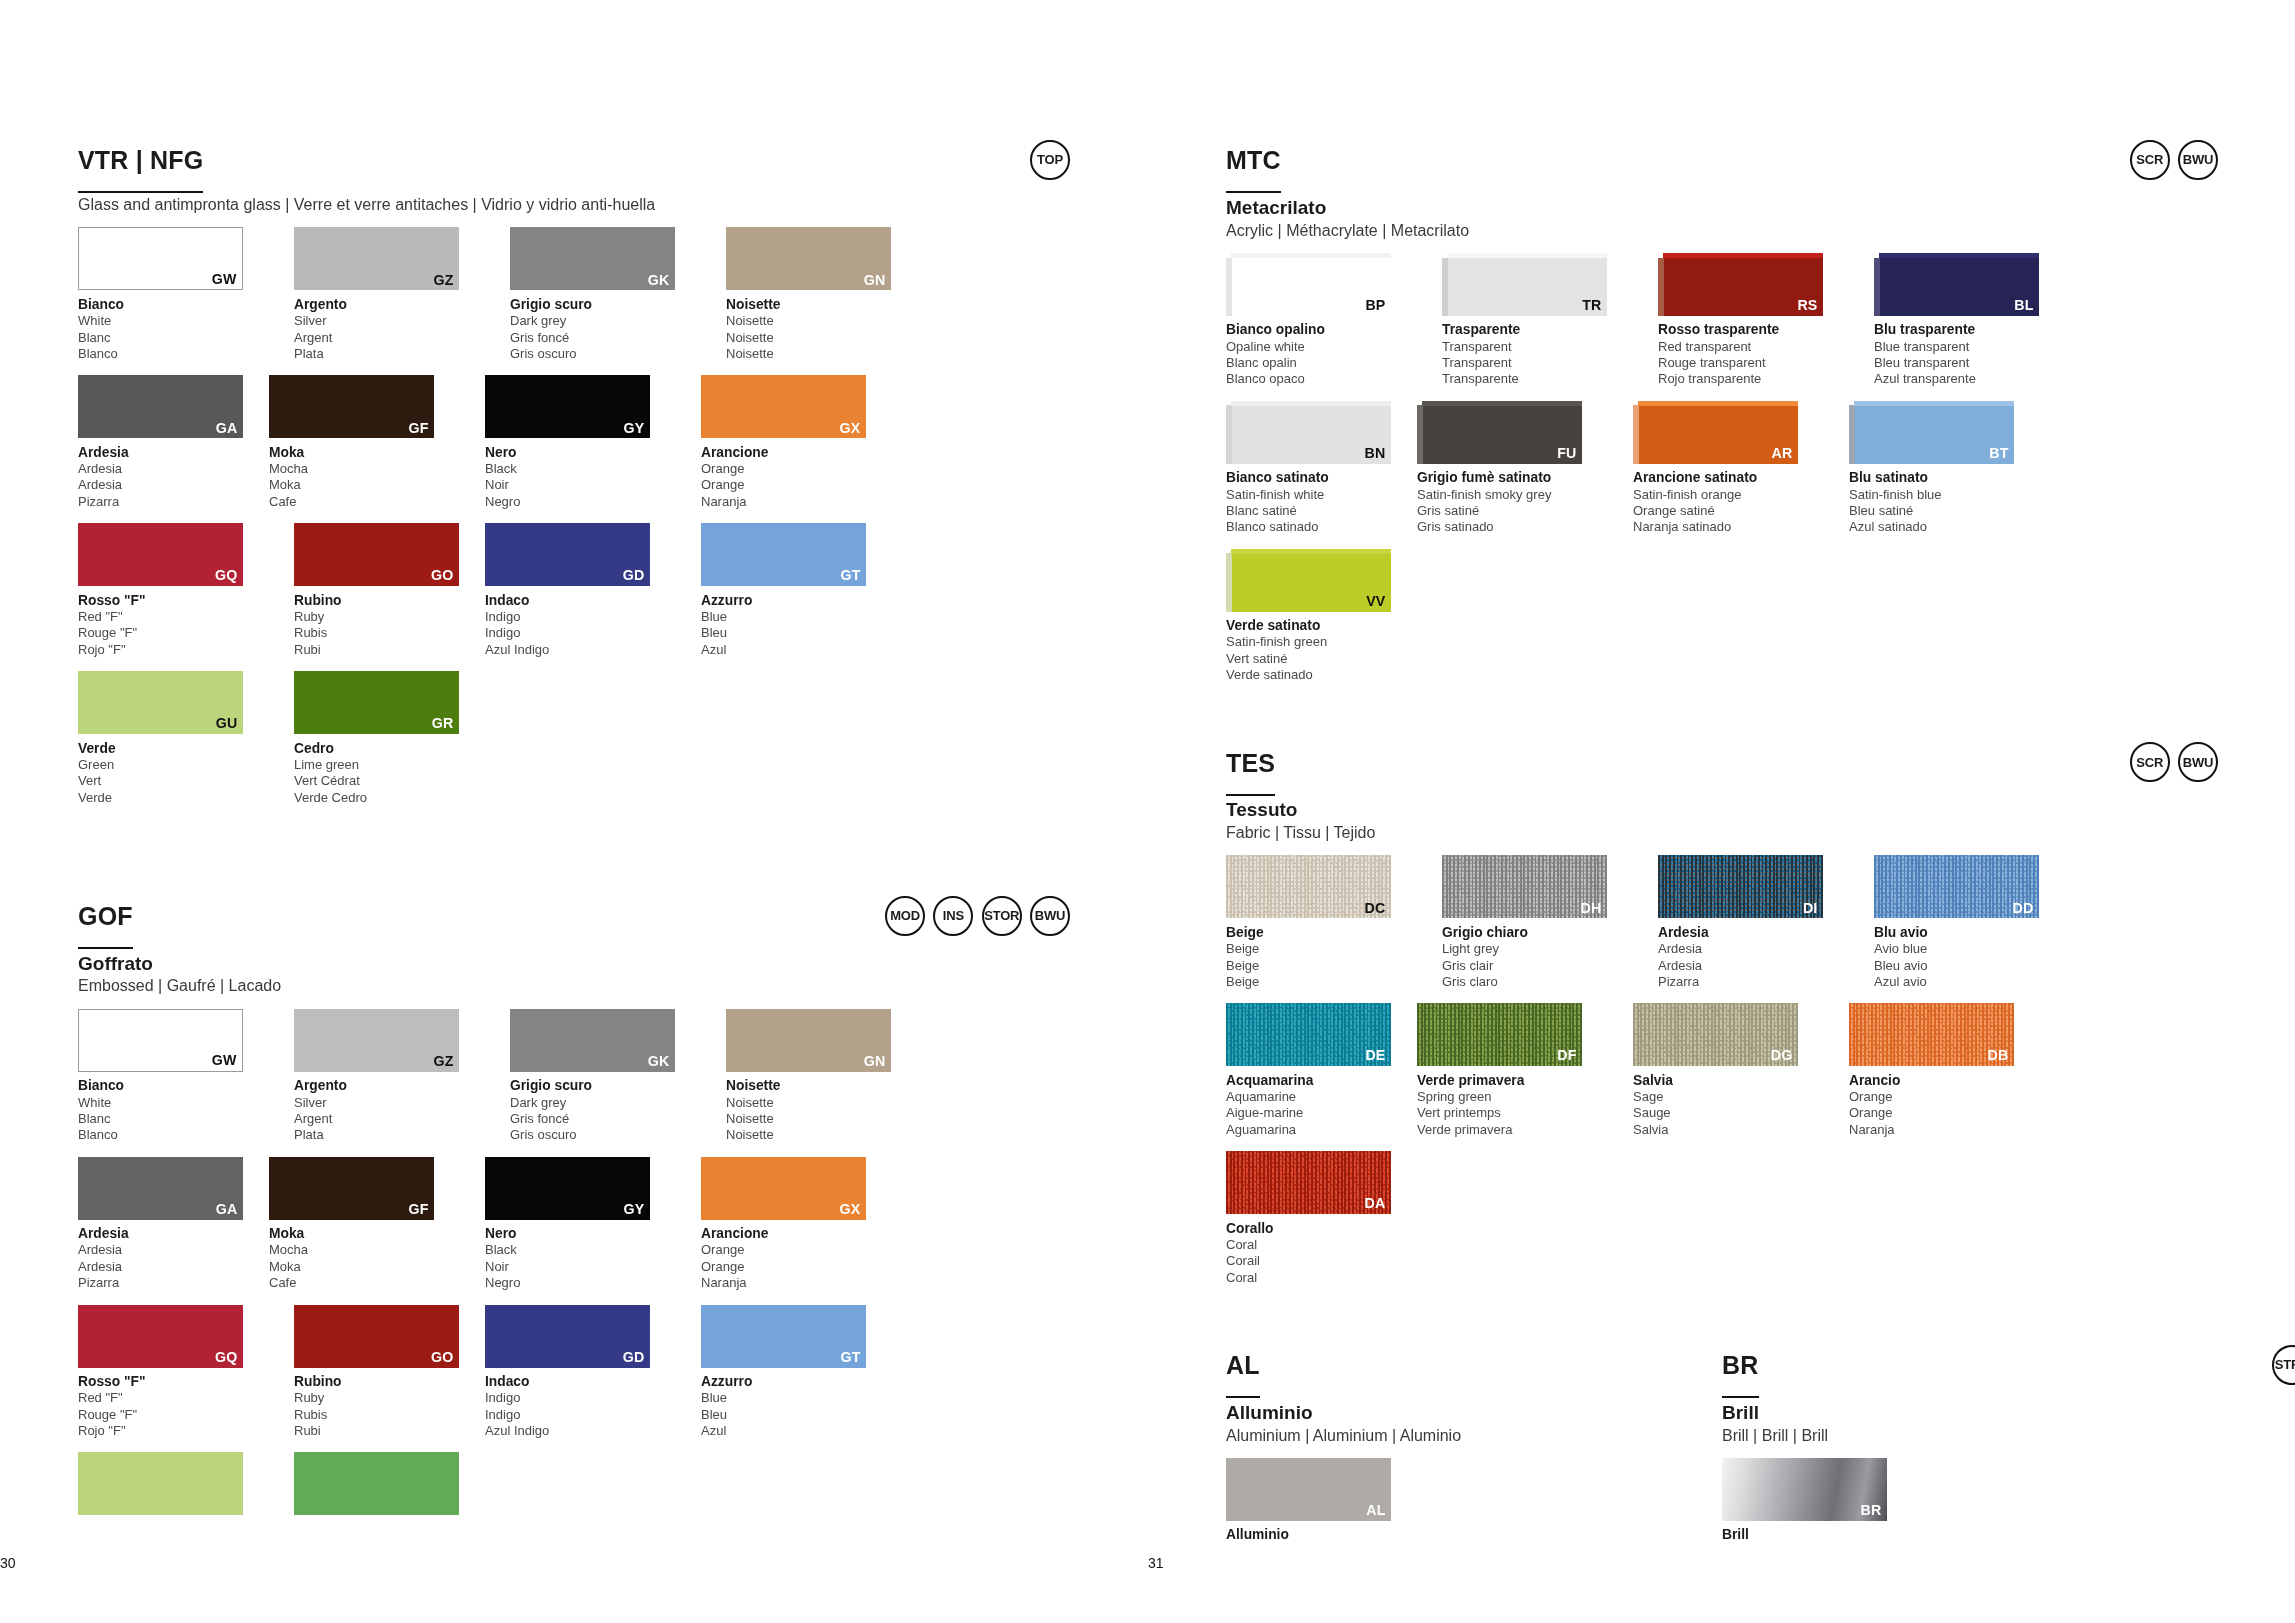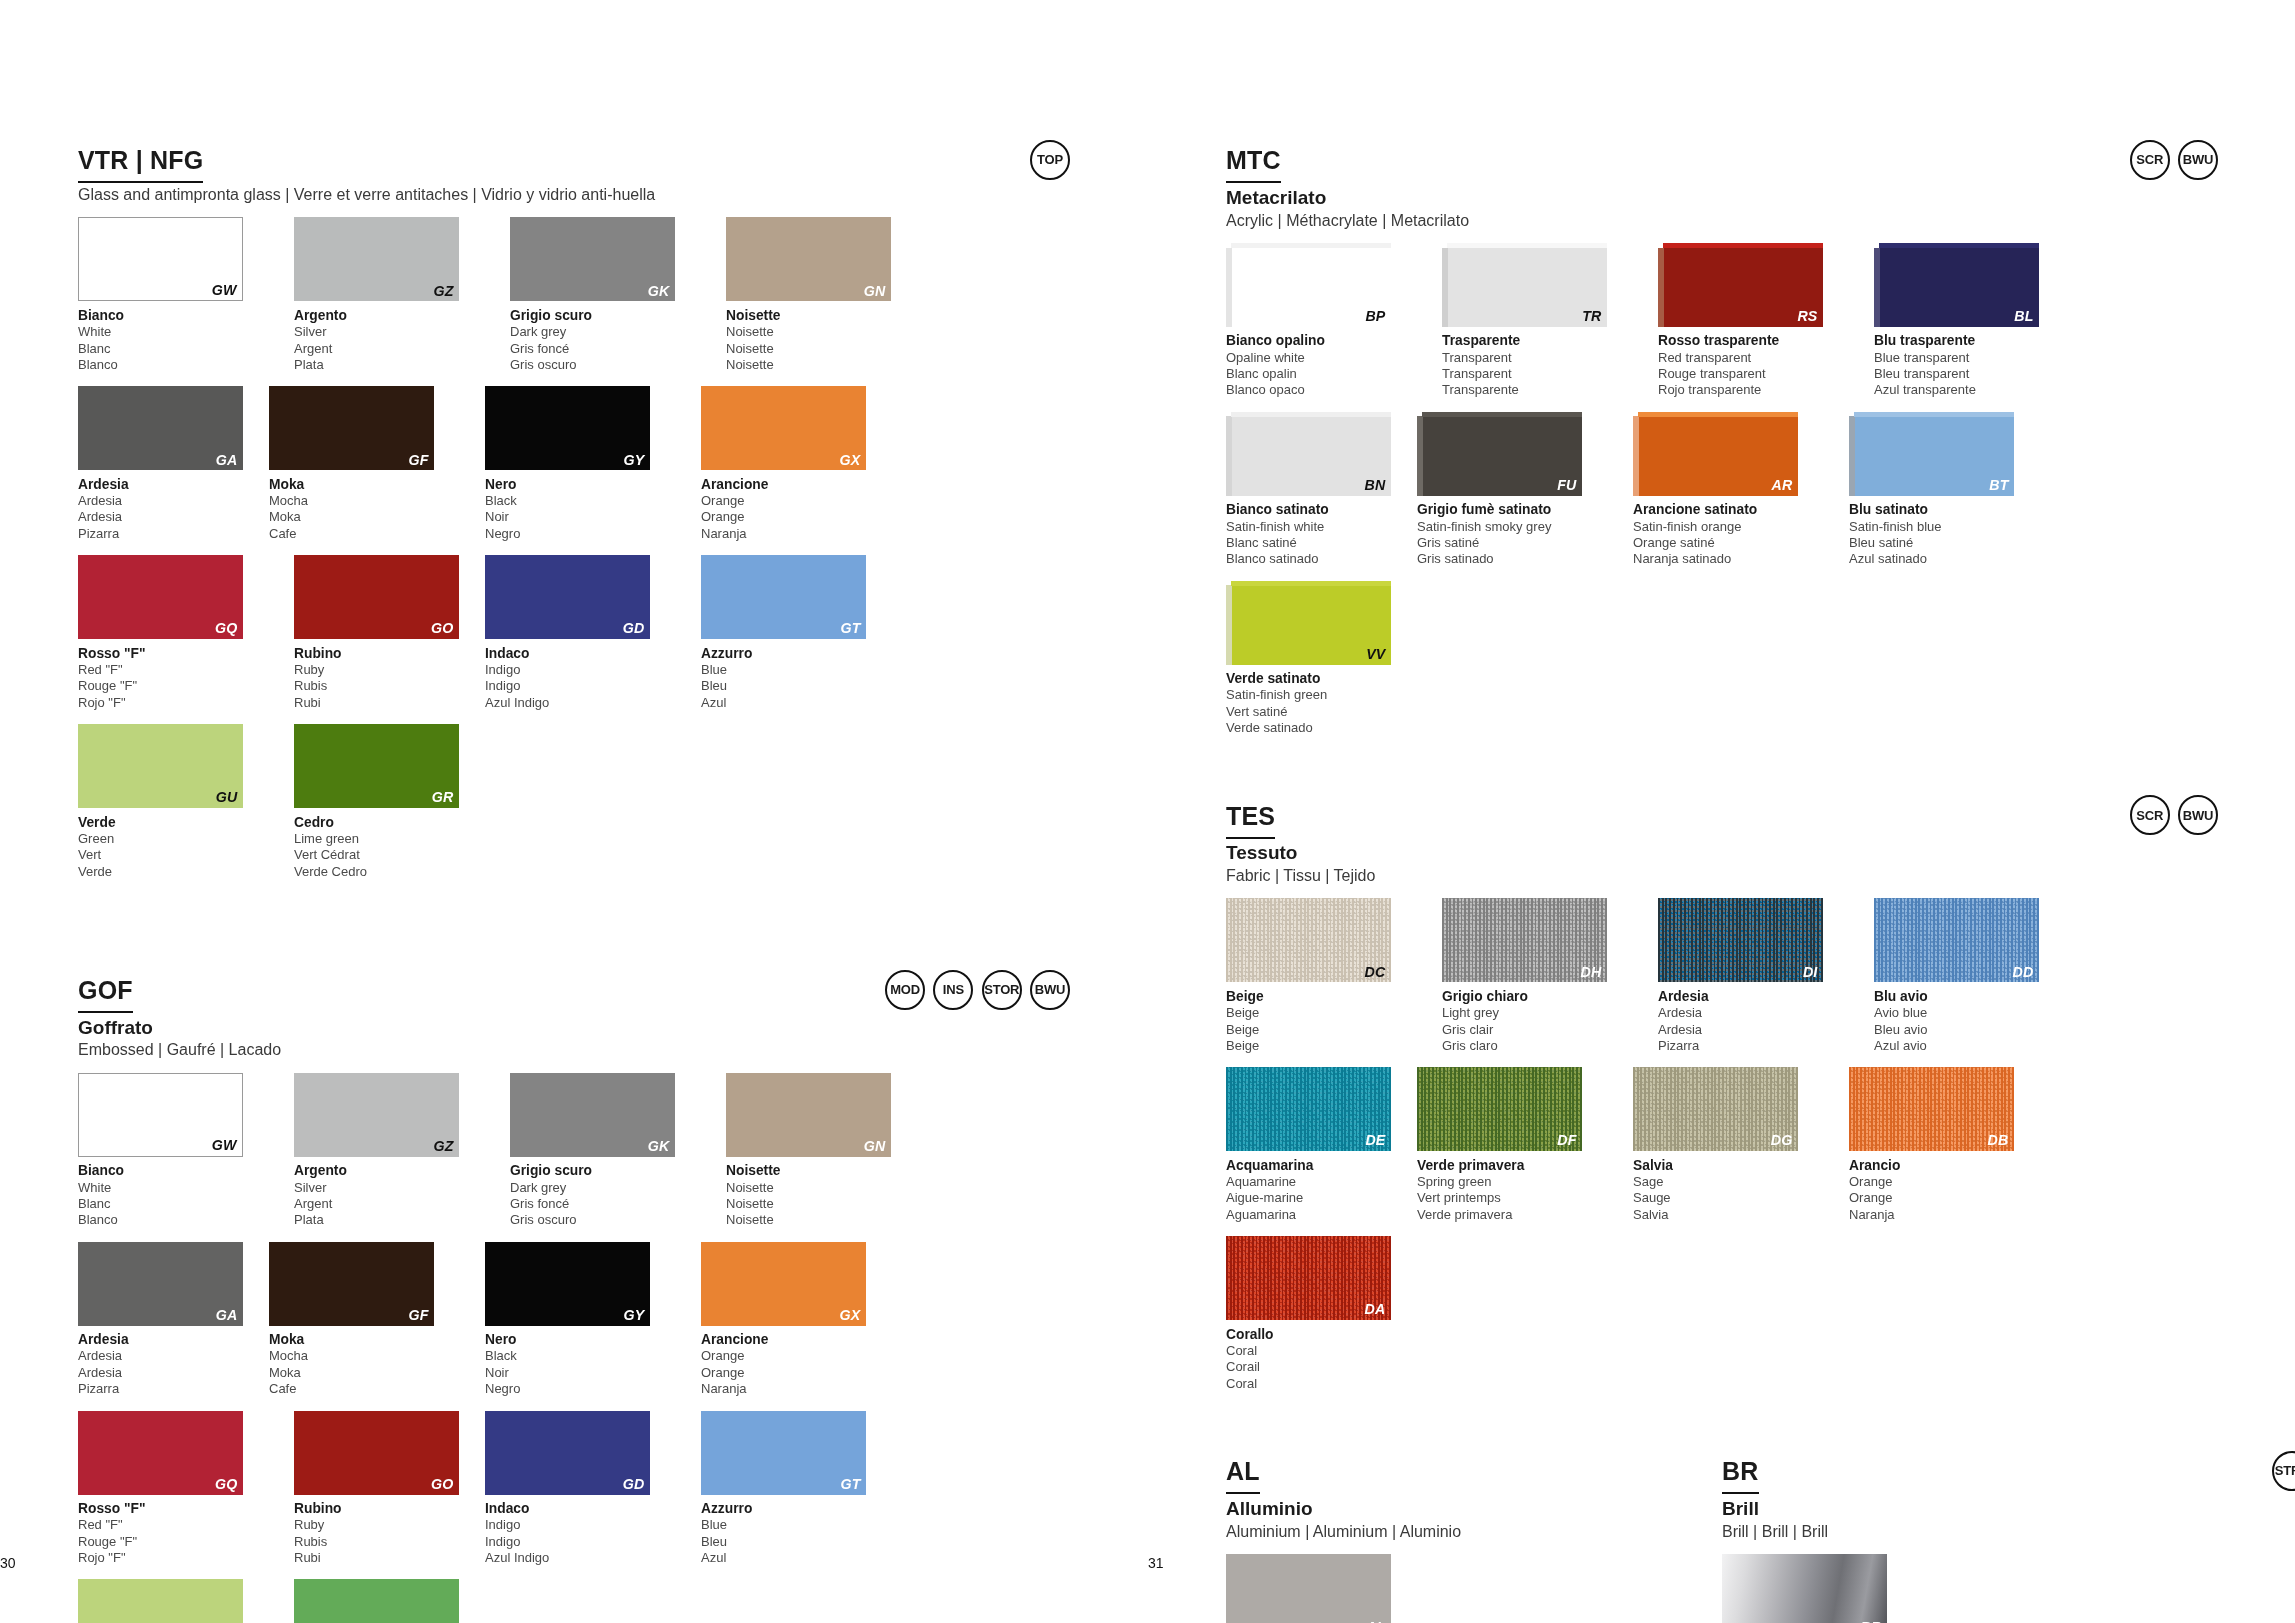--- a/index.html
+++ b/index.html
@@ -27,21 +27,21 @@
   }
   #page-right .page-inner{ left:78px; }
 
   
   .section{ position:relative; margin-bottom:0; }
   .sec-head{ position:relative; }
   .sec-code{
     font-size:25px; font-weight:bold; letter-spacing:0.2px;
     display:inline-block;
     border-bottom:2.3px solid #111;
-    padding-bottom:8px;
+    padding-bottom:18px;
     line-height:1.05;
   }
   .sec-name{
     font-size:19px; font-weight:bold; margin-top:4.6px; line-height:1.1;
   }
   .sec-sub{
     font-size:16px; color:#3a3a3a; margin-top:2.8px; line-height:1.15;
     font-weight:normal;
   }
   .badges{
@@ -64,23 +64,22 @@
   }
   .cell{
     width:191px;
     margin-right:25px;
     margin-bottom:13px;
   }
   .cell:nth-child(5n){ margin-right:0; }
 
   .sw{
     position:relative;
-    width:165px;height:84px;
+    width:165px;height:63px;
     overflow:hidden;
-    font-style:italic;
   }
   .sw .code{
     position:absolute; right:5.5px; bottom:2.8px;
     font-size:14.2px; font-weight:bold;
     letter-spacing:0.2px;
     z-index:6;
   }
   .code.light{ color:#ffffff; }
   .code.dark{ color:#111111; }
 

